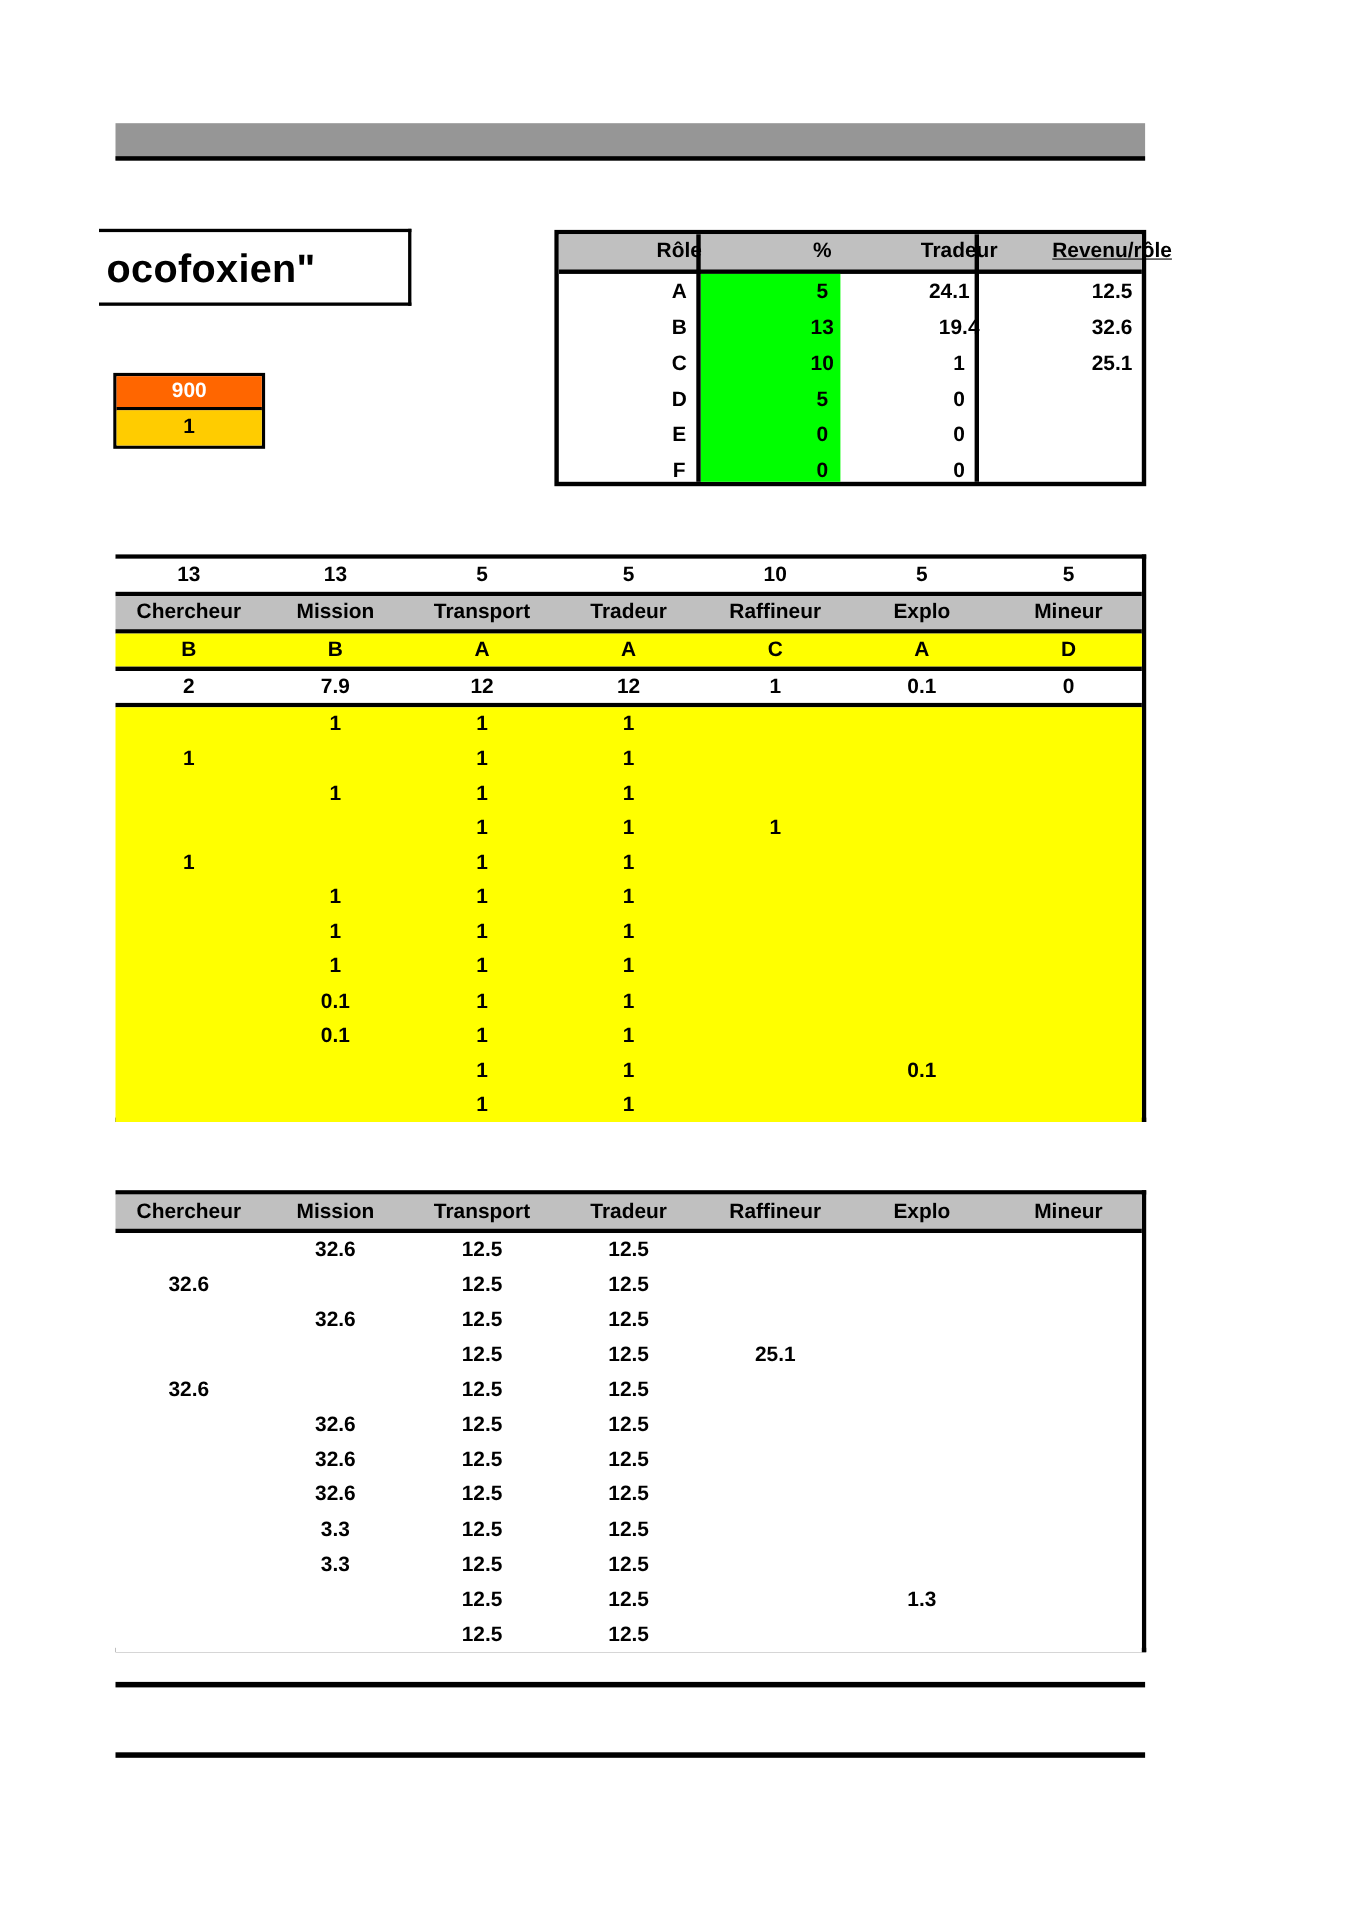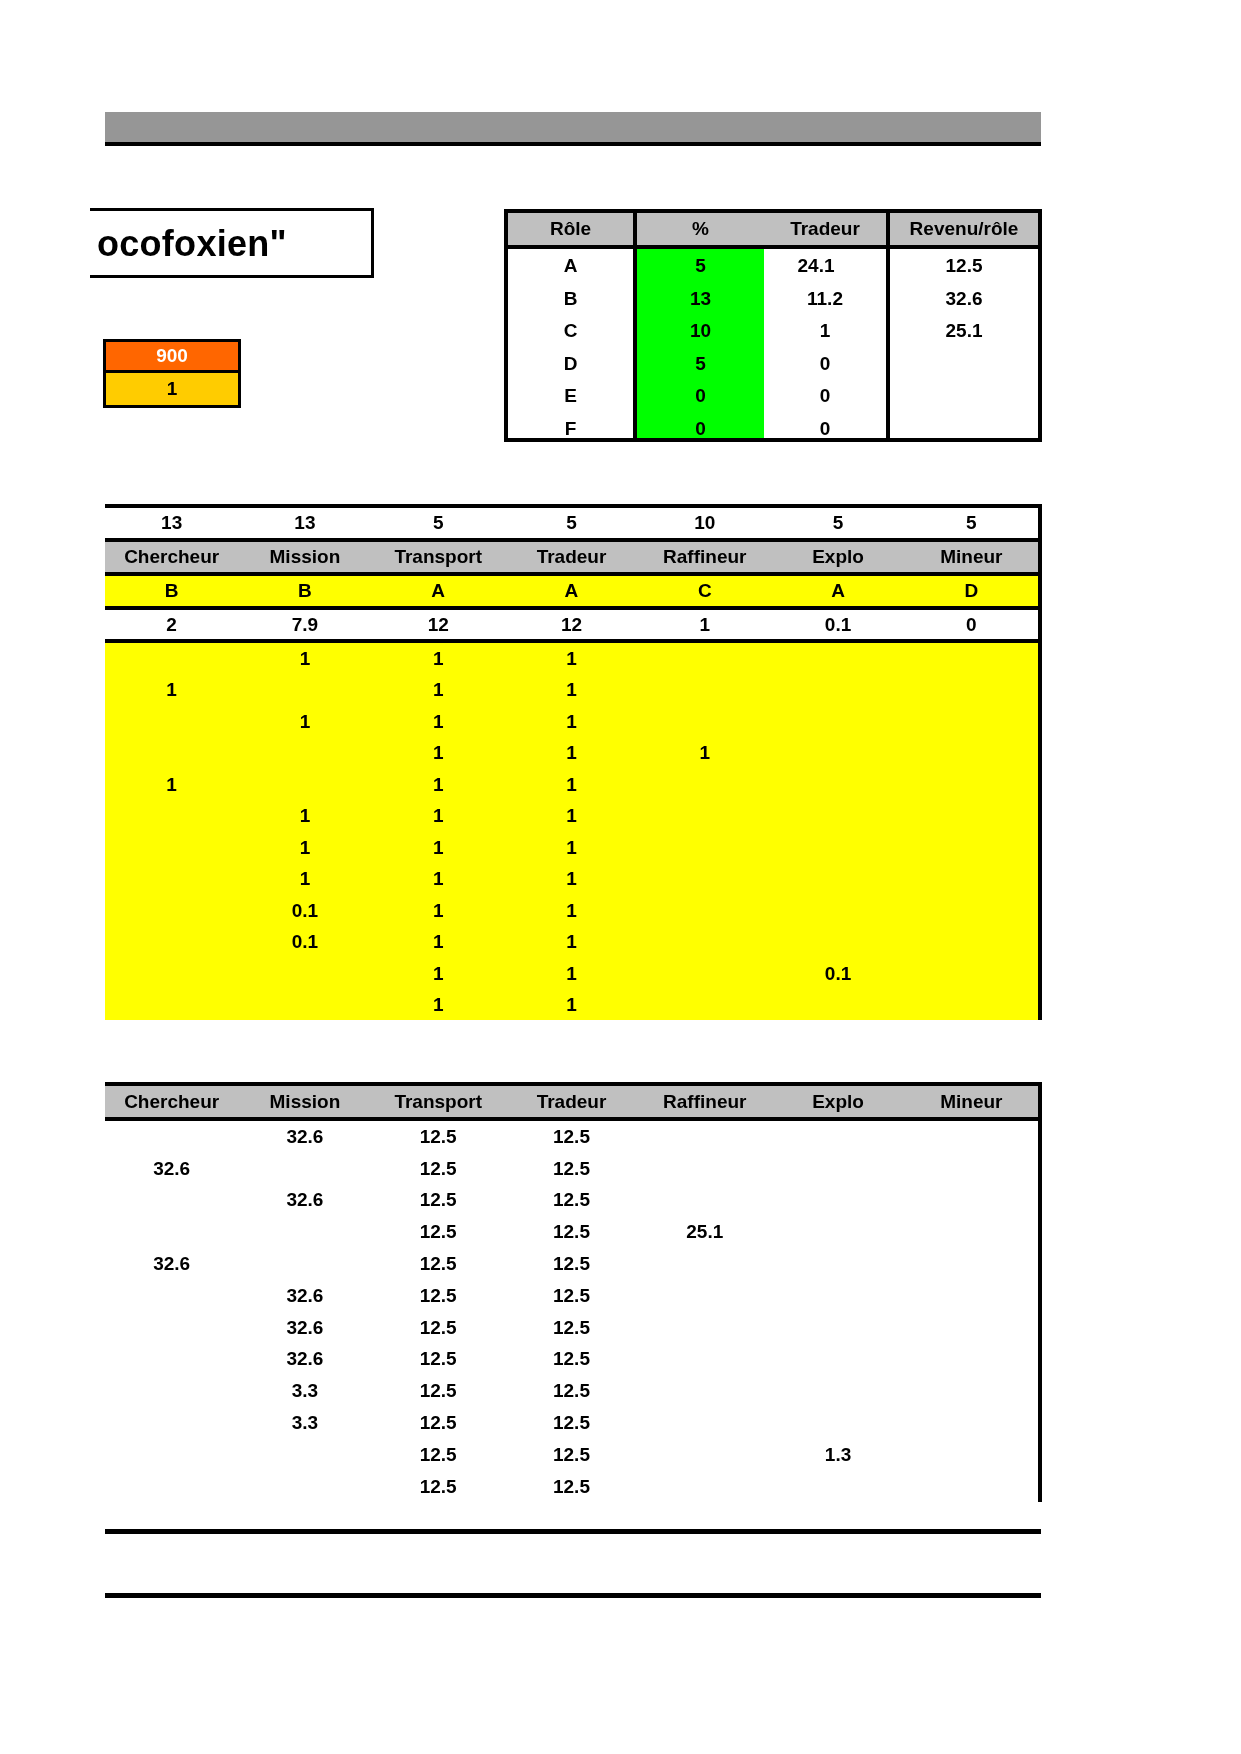--- a/index.html
+++ b/index.html
@@ -19,21 +19,21 @@
     
     #params { left: 103px; top: 339px; width: 138px; height: 69px; border: 3px solid #000; }
     #param-orange { height: 31px; background: #FF6600; color: #fff; border-bottom: 3px solid #000; }
     #param-yellow { height: 32px; background: #FFCC00; }
 
     
     #role-table { left: 504px; top: 209px; width: 538px; height: 233px; border: 4px solid #000; background: #fff; }
     #role-table .hdr { position: absolute; left: 0; top: 0; height: 32px; width: 100%; background: #c0c0c0; border-bottom: 4px solid #000; }
     #role-table .green { position: absolute; top: 36px; bottom: 0; left: 129px; width: 127px; background: #00FF00; }
     #role-table .vline { position: absolute; top: 0; bottom: 0; width: 4px; background: #000; }
-    #role-table .rowcell { position: absolute; height: 32.5px; }
+    #role-table .rowcell { position: absolute; height: 32.5px; margin-left: 47px; }
 
     
     #mid-table { left: 105px; top: 504px; width: 937px; height: 516px; border-top: 4px solid #000; border-right: 4px solid #000; border-bottom: 4px solid #000; }
     .mrow { position: absolute; left: 0; width: 933px; display: flex; }
     .mrow .cell { width: 133.3px; }
     .mline { position: absolute; left: 0; width: 933px; height: 4px; background: #000; }
 
     
     #bot-table { left: 105px; top: 1082px; width: 937px; height: 420px; border-top: 4px solid #000; border-right: 4px solid #000; border-bottom: 4px solid #000; }
 
@@ -55,30 +55,30 @@
 
 <div id="role-table" class="abs">
   <div class="hdr"></div>
   <div class="green"></div>
   <div class="vline" style="left:125px;"></div>
   <div class="vline" style="left:378px;"></div>
 
   <div class="cell rowcell" style="top:0;left:0;width:125px;height:32px;">Rôle</div>
   <div class="cell rowcell" style="top:0;left:129px;width:127px;height:32px;">%</div>
   <div class="cell rowcell" style="top:0;left:256px;width:122px;height:32px;">Tradeur</div>
-  <div class="cell rowcell" style="top:0;left:382px;width:148px;height:32px;">Revenu/rôle</div>
+  <div class="cell rowcell" style="top:0;left:382px;width:148px;height:32px;text-decoration:underline;">Revenu/rôle</div>
 
   <div id="role-rows"></div>
 <div class="cell rowcell" style="top: 37px; left: 0px; width: 125px;">A</div>
     <div class="cell rowcell" style="top: 37px; left: 129px; width: 127px;">5</div>
     <div class="cell rowcell" style="top: 37px; left: 256px; width: 104px;">24.1</div>
     <div class="cell rowcell" style="top: 37px; left: 382px; width: 148px;">12.5</div>
     <div class="cell rowcell" style="top: 69.5px; left: 0px; width: 125px;">B</div>
     <div class="cell rowcell" style="top: 69.5px; left: 129px; width: 127px;">13</div>
-    <div class="cell rowcell" style="top: 69.5px; left: 256px; width: 122px;">11.2</div>
+    <div class="cell rowcell" style="top: 69.5px; left: 256px; width: 122px;">19.4</div>
     <div class="cell rowcell" style="top: 69.5px; left: 382px; width: 148px;">32.6</div>
     <div class="cell rowcell" style="top: 102px; left: 0px; width: 125px;">C</div>
     <div class="cell rowcell" style="top: 102px; left: 129px; width: 127px;">10</div>
     <div class="cell rowcell" style="top: 102px; left: 256px; width: 122px;">1</div>
     <div class="cell rowcell" style="top: 102px; left: 382px; width: 148px;">25.1</div>
     <div class="cell rowcell" style="top: 134.5px; left: 0px; width: 125px;">D</div>
     <div class="cell rowcell" style="top: 134.5px; left: 129px; width: 127px;">5</div>
     <div class="cell rowcell" style="top: 134.5px; left: 256px; width: 122px;">0</div>
     <div class="cell rowcell" style="top: 134.5px; left: 382px; width: 148px;"></div>
     <div class="cell rowcell" style="top: 167px; left: 0px; width: 125px;">E</div>

